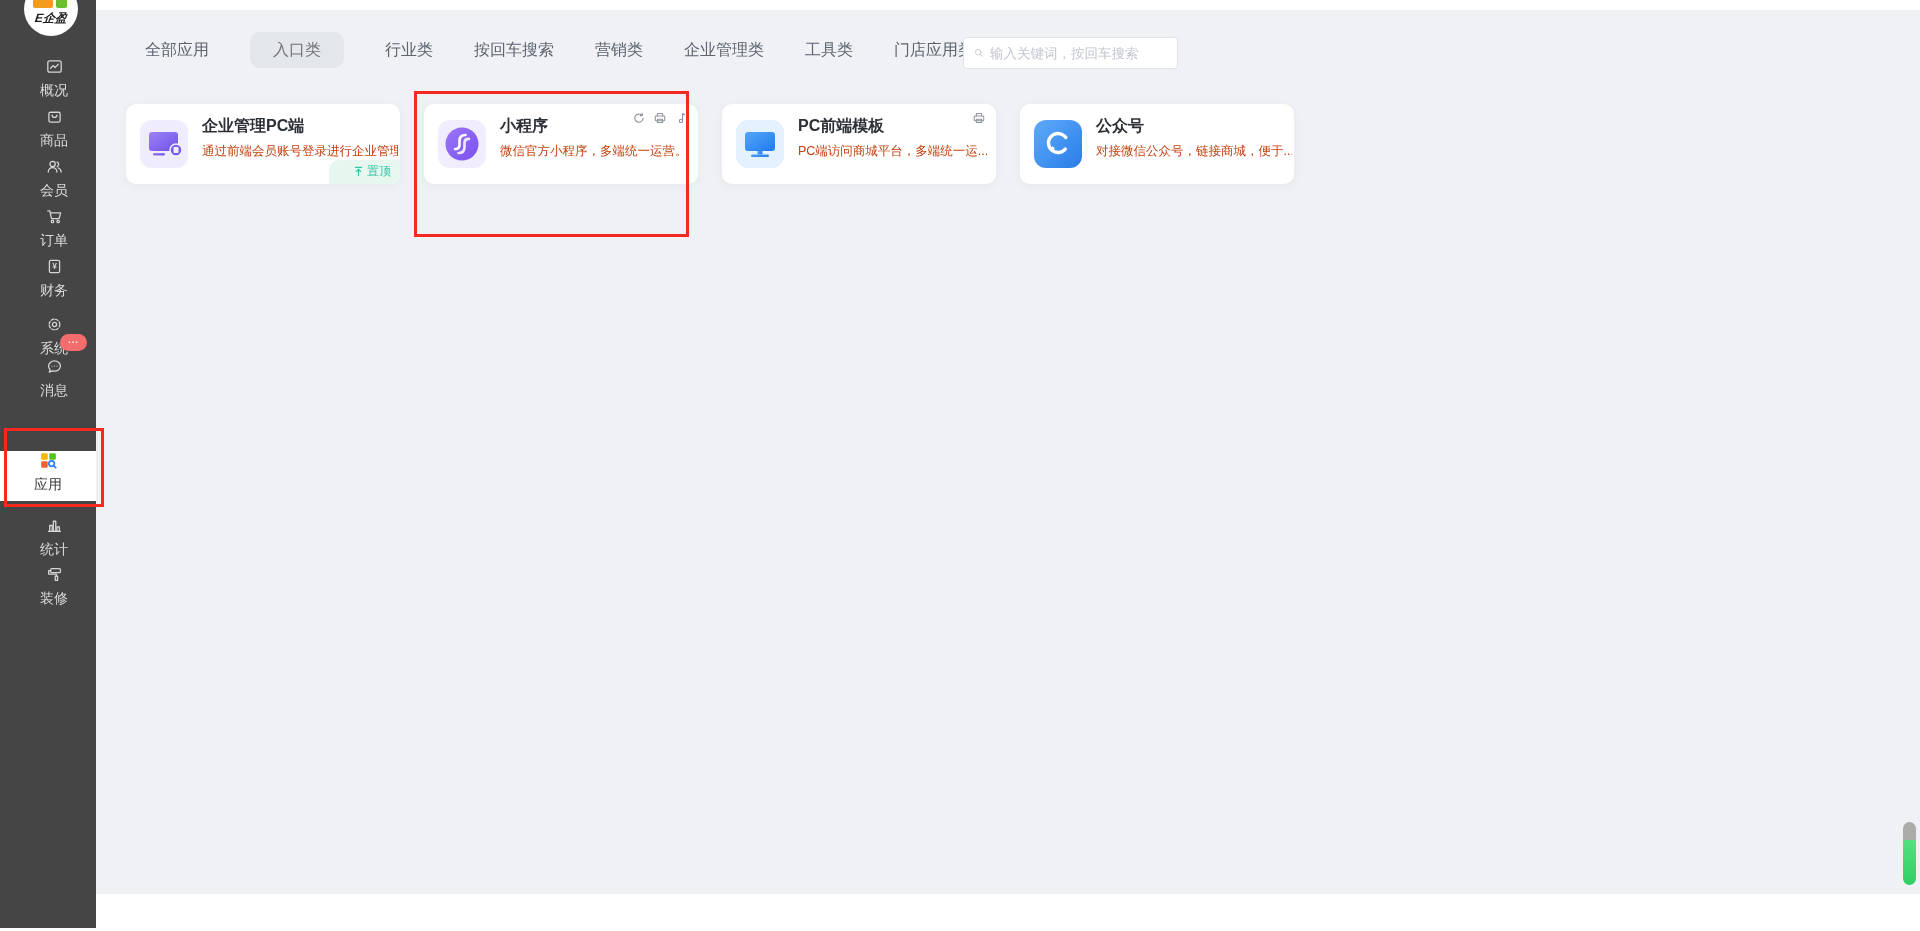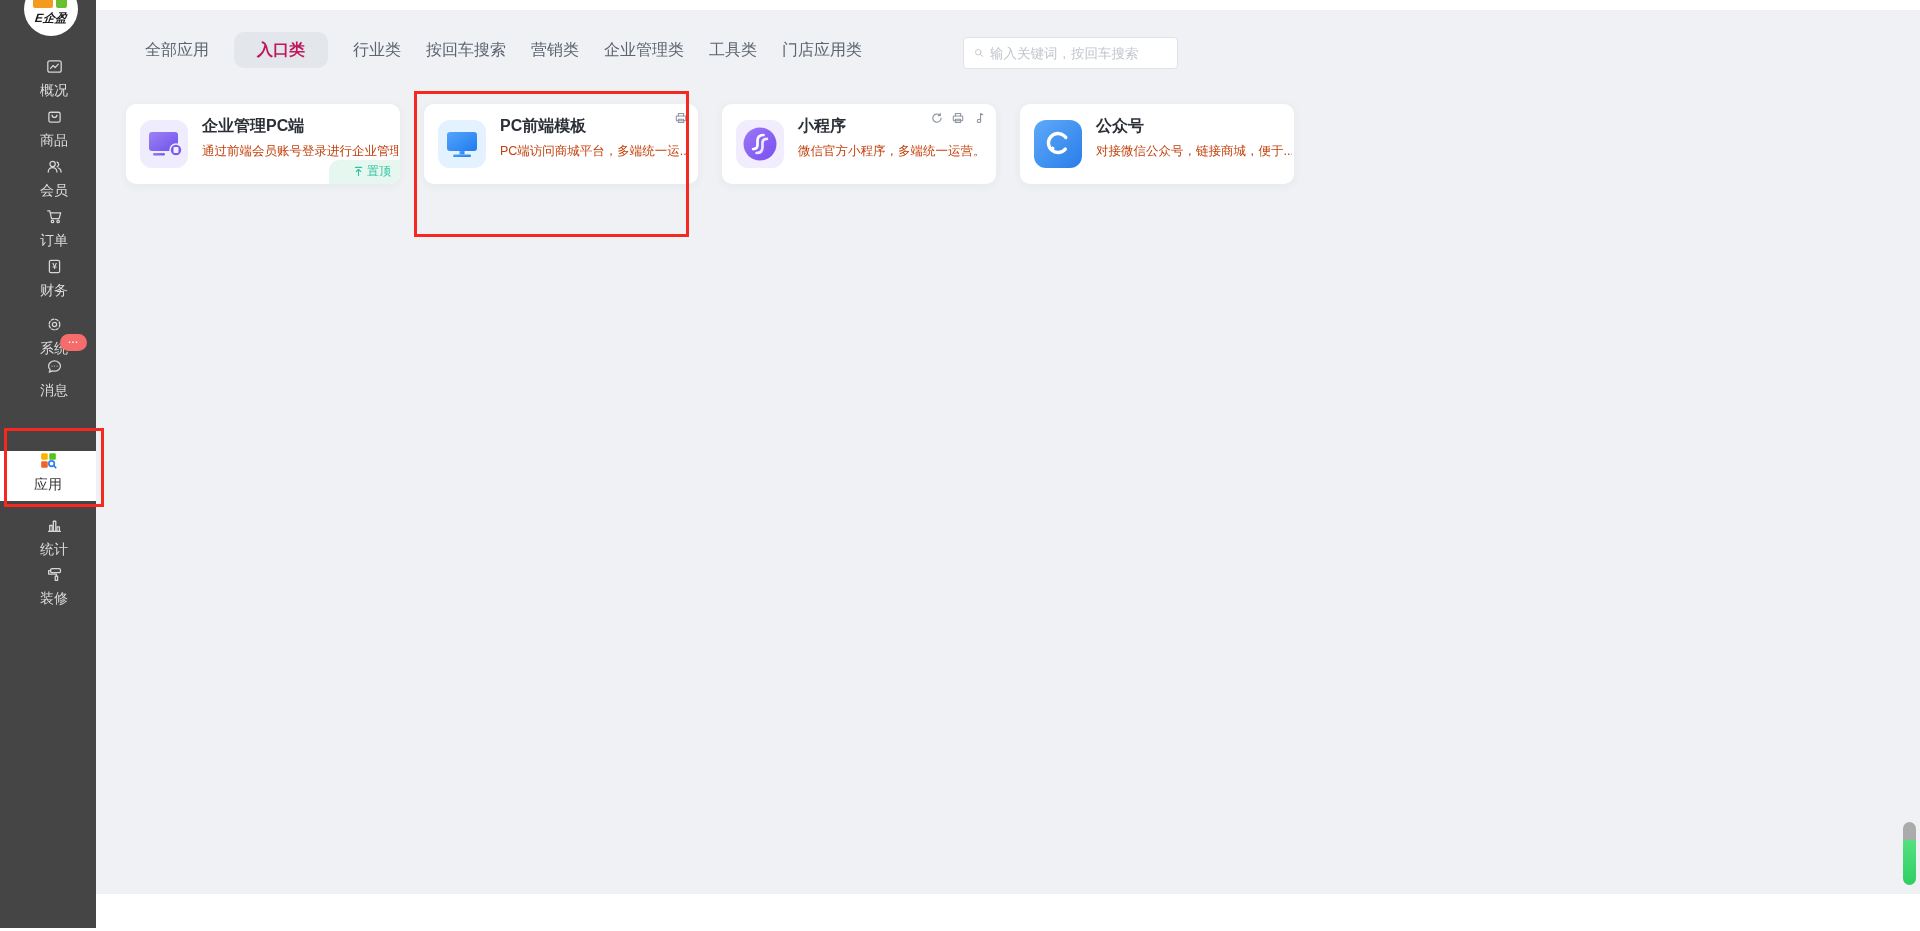--- a/index.html
+++ b/index.html
@@ -20,23 +20,23 @@
   .srow svg { width:17px; height:17px; }
   .srow.active-app { top:451px; height:50px; background:#fff; color:#333; padding-left:0; }
   .msg-badge { position:absolute; left:60px; top:334px; min-width:27px; height:17px; background:#f56c6c;
                border-radius:9px; color:#fff; font-size:9px; font-weight:bold; letter-spacing:1px;
                display:flex; align-items:center; justify-content:center; line-height:0; padding-bottom:5px; }
 
   
   .gray-panel { position:absolute; left:96px; top:10px; width:1824px; height:884px; background:#eff1f4; }
 
   .tabs { position:absolute; left:145px; top:32px; height:36px; display:flex; align-items:center;
-          gap:25px; font-size:16px; color:#5c6470; }
+          gap:41px; font-size:16px; color:#5c6470; }
   .tab { cursor:pointer; white-space:nowrap; }
-  .tab.active { background:#e3e6eb; color:#be185d; font-weight:bold; height:36px; line-height:36px;
+  .tab.active { background:#e3e6eb; color:#737373; font-weight:normal; height:36px; line-height:36px;
                 padding:0 23px; border-radius:10px; }
 
   .searchbox { position:absolute; left:963px; top:37px; width:215px; height:32px; background:#fff;
                border:1px solid #dfe2e8; border-radius:4px; display:flex; align-items:center; padding:0 10px; gap:6px; }
   .searchbox input { border:none; outline:none; flex:1; font-size:13.5px; color:#444; background:transparent;
                      font-family:"Liberation Sans", sans-serif; }
   .searchbox input::placeholder { color:#c0c5cd; }
 
   
   .cards { position:absolute; left:126px; top:104px; display:flex; gap:24px;border-radius:10px; }
@@ -231,47 +231,20 @@
       <div class="card-title">企业管理PC端</div>
       <div class="card-desc">通过前端会员账号登录进行企业管理</div>
       <div class="card-badge">
         <svg viewBox="0 0 14 14" fill="none" stroke="#33c3a2" stroke-width="1.4" stroke-linecap="round" stroke-linejoin="round">
           <path d="M3 1.8h8"></path>
             <path d="M7 4.4V12"></path>
             <path d="M4.2 7L7 4.2 9.8 7"></path>
         </svg>
         <span>置顶</span>
       </div>
-    </div>
-
-    <div class="card">
-      <div class="card-actions">
-        <span class="act">
-          <svg viewBox="0 0 16 16" fill="none" stroke="#8d949e" stroke-width="1.2" stroke-linecap="round" stroke-linejoin="round">
-            <rect x="2.6" y="5.6" width="10.8" height="5.6" rx="1"></rect>
-              <path d="M5 5.6V2.8h6v2.8"></path>
-              <path d="M5 9.4h6v3.8H5z"></path>
-          </svg>
-        </span>
-      </div>
-      <div class="app-icon" style="background:#e4f1fe">
-        <svg viewBox="0 0 48 48" fill="none">
-          <defs>
-              <linearGradient id="g3" x1="0" y1="0" x2="1" y2="1">
-            <stop offset="0" stop-color="#55a5f8"></stop>
-                <stop offset="1" stop-color="#1f7bf0"></stop>
-              </linearGradient>
-            </defs>
-          <rect x="9" y="12" width="30" height="19" rx="3" fill="url(#g3)"></rect>
-          <rect x="21.5" y="31" width="5" height="3.4" fill="url(#g3)"></rect>
-          <rect x="15" y="34.4" width="18" height="2.6" rx="1.3" fill="url(#g3)"></rect>
-        </svg>
-      </div>
-      <div class="card-title">PC前端模板</div>
-      <div class="card-desc">PC端访问商城平台，多端统一运...</div>
     </div>
 
     <div class="card">
       <div class="card-actions">
         <span class="act">
           <svg viewBox="0 0 16 16" fill="none" stroke="#8d949e" stroke-width="1.3" stroke-linecap="round" stroke-linejoin="round">
             <path d="M12.6 8.2a4.7 4.7 0 1 1-1.6-3.6"></path>
               <path d="M11.6 2.6l.3 2.4-2.4.3"></path>
           </svg>
         </span>
@@ -300,20 +273,47 @@
           <circle cx="24" cy="24" r="16.5" fill="url(#g2)"></circle>
           <path d="M27.5 15c-3.8 0-6 2.3-6 6v4c0 2.6-1.7 4.1-4.4 4.1" stroke="#fff" stroke-width="2.7" stroke-linecap="round"></path>
           <path d="M20.5 33c3.8 0 6-2.3 6-6v-4c0-2.6 1.7-4.1 4.4-4.1" stroke="#fff" stroke-width="2.7" stroke-linecap="round" opacity=".85"></path>
         </svg>
       </div>
       <div class="card-title">小程序</div>
       <div class="card-desc">微信官方小程序，多端统一运营。</div>
     </div>
 
     <div class="card">
+      <div class="card-actions">
+        <span class="act">
+          <svg viewBox="0 0 16 16" fill="none" stroke="#8d949e" stroke-width="1.2" stroke-linecap="round" stroke-linejoin="round">
+            <rect x="2.6" y="5.6" width="10.8" height="5.6" rx="1"></rect>
+              <path d="M5 5.6V2.8h6v2.8"></path>
+              <path d="M5 9.4h6v3.8H5z"></path>
+          </svg>
+        </span>
+      </div>
+      <div class="app-icon" style="background:#e4f1fe">
+        <svg viewBox="0 0 48 48" fill="none">
+          <defs>
+              <linearGradient id="g3" x1="0" y1="0" x2="1" y2="1">
+            <stop offset="0" stop-color="#55a5f8"></stop>
+                <stop offset="1" stop-color="#1f7bf0"></stop>
+              </linearGradient>
+            </defs>
+          <rect x="9" y="12" width="30" height="19" rx="3" fill="url(#g3)"></rect>
+          <rect x="21.5" y="31" width="5" height="3.4" fill="url(#g3)"></rect>
+          <rect x="15" y="34.4" width="18" height="2.6" rx="1.3" fill="url(#g3)"></rect>
+        </svg>
+      </div>
+      <div class="card-title">PC前端模板</div>
+      <div class="card-desc">PC端访问商城平台，多端统一运...</div>
+    </div>
+
+    <div class="card">
       <div class="app-icon" style="background:linear-gradient(135deg,#5eaaf9,#2a7de9)">
         <svg viewBox="0 0 48 48" fill="none">
           <circle cx="24" cy="23" r="9.5" stroke="#fff" stroke-width="3.4" stroke-dasharray="47 13" stroke-linecap="round" transform="rotate(40 24 23)"></circle>
           <circle cx="18.5" cy="28.5" r="2" fill="#fff"></circle>
         </svg>
       </div>
       <div class="card-title">公众号</div>
       <div class="card-desc">对接微信公众号，链接商城，便于...</div>
     </div>
 

